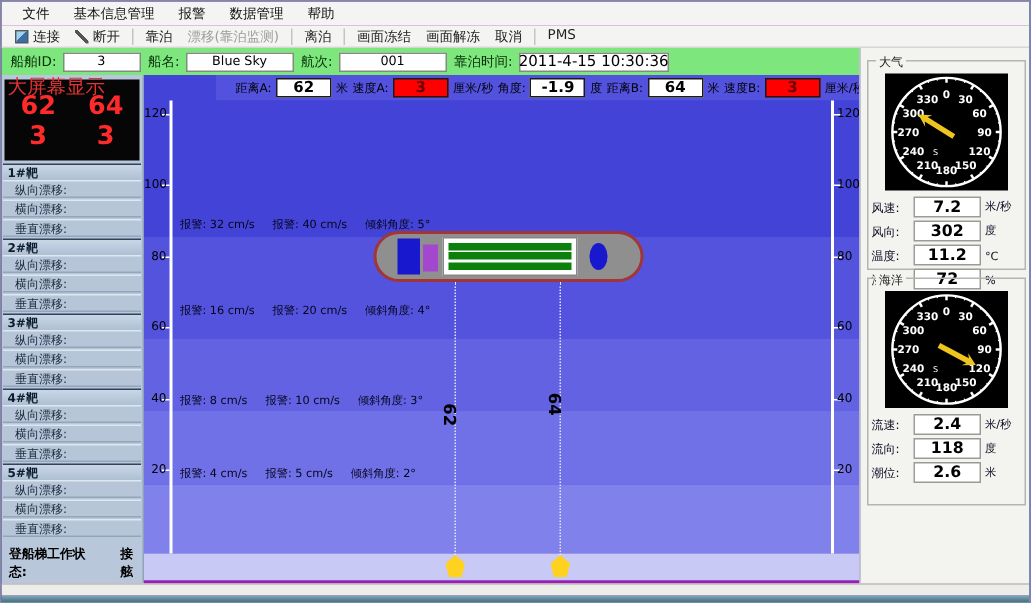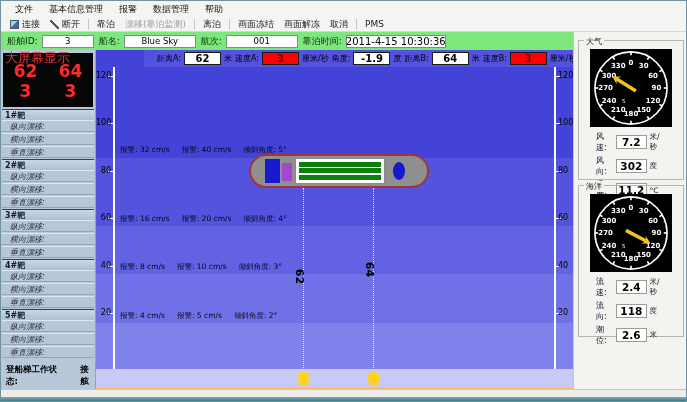--- a/index.html
+++ b/index.html
@@ -1,17 +1,17 @@
 <!DOCTYPE html>
 <html><head>
 <meta charset="utf-8">
 <style>
   * { box-sizing: border-box; margin: 0; padding: 0; }
   body { margin:0; background:#cfd6db; font-family:"DejaVu Sans","Liberation Sans",sans-serif; }
-  .window { position:relative; width:687px; height:402px; background:#fdba74; overflow:hidden; border:1px solid #6f929e; }
+  .window { position:relative; width:687px; height:402px; background:#a21caf; overflow:hidden; border:1px solid #6f929e; }
 
   
   .menubar { position:absolute; left:0; top:0; right:0; height:16px; background:#f4f4f2; display:flex; align-items:center; font-size:9px; color:#111; padding-left:6px; }
   .menu-item { padding:0 8px; cursor:default; }
   .toolbar { position:absolute; left:0; top:16px; right:0; height:15px; background:#f4f4f2; border-bottom:1px solid #d7d7d2; display:flex; align-items:center; font-size:9px; color:#222; padding-left:4px; }
   .tbtn { display:flex; align-items:center; gap:3px; padding:0 5px; height:13px; }
   .tbtn.disabled { color:#9d9d9d; }
   .tsep { width:1px; height:11px; background:#c4c4c0; margin:0 3px; }
   .icon-connect { width:9px; height:9px; background:linear-gradient(135deg,#9fd2ef 45%,#3a6ea5 45%); border:1px solid #4a5a6a; }
   .icon-disconnect { width:9px; height:9px; background:linear-gradient(45deg,transparent 42%,#555 42%,#555 58%,transparent 58%); }
@@ -20,21 +20,21 @@
   .greenbar { position:absolute; left:0; top:31px; width:572px; height:18px; background:#7de67d; display:flex; align-items:center; font-size:9px; color:#073007; gap:5px; padding-left:6px; }
   .gfield { display:flex; align-items:center; gap:4px; white-space:nowrap; }
   .gval { background:#fff; border:1px solid #7f8f7f; height:13px; display:flex; align-items:center; justify-content:center; font-size:8.5px; color:#000; }
 
   
   .sidebar { position:absolute; left:0; top:49px; width:95px; height:339px; background:#b9c7da; border-right:1px solid #8fa3bb; padding:2px 1px 0 1px; }
   .display { background:#060606; margin:1px 1px 2px 1px; height:54px; color:#f22; }
   .display-title { font-size:13px; color:#e23333; padding:1px 0 0 2px; line-height:8px;font-family:Liberation Serif, serif; }
   .display-nums { display:flex; justify-content:space-around; font-size:17px; font-weight:bold; line-height:1.15; color:#ff2a2a; }
   .group-hd { font-size:8px; font-weight:bold; color:#0d1d30; background:linear-gradient(#c9d6e6,#aebfd4); border-top:1px solid #31425a; height:11px; display:flex; align-items:center; padding-left:3px; }
-  .srow { height:12px; background:#b7c5d9; border-top:1px solid #dfe8f2; border-bottom:1px solid #93a5bc; display:flex; align-items:center; padding-left:8px; font-size:8px; color:#1a2a3c; margin-bottom:1px;font-style:italic; }
+  .srow { height:12px; background:#b7c5d9; border-top:1px solid #dfe8f2; border-bottom:1px solid #93a5bc; display:flex; align-items:center; padding-left:8px; font-size:8px; color:#1a2a3c; margin-bottom:1px; }
   .gangway { font-size:8.5px; font-weight:bold; color:#000; display:flex; gap:23px; padding:5px 0 0 4px; }
 
   
   .chart { position:absolute; left:95px; top:49px; width:477px; height:337px; background:#4343d7; overflow:hidden; }
   .mrow { position:absolute; left:0; top:0; width:477px; height:17px; background:#5252de; display:flex; align-items:center; font-size:8px; color:#000; gap:3px; padding-left:13px; white-space:nowrap;margin-left:48px; }
   .mval { background:#fff; border:1px solid #1a1a1a; height:13px; width:37px; display:flex; align-items:center; justify-content:center; font-weight:bold; font-size:10px; color:#000; }
   .mval.alarm { background:#ff0000; color:#6d0000; }
   .plot { position:absolute; left:0; top:17px; width:477px; height:320px; }
   .band { position:absolute; left:0; width:477px; }
   .band1 { top:0;    height:91px; background:#4343d7; }
@@ -59,21 +59,21 @@
   .dline { position:absolute; top:121px; height:182px; border-left:1px dotted #e2e2f4; }
   .dlabel { position:absolute; font-size:11px; font-weight:bold; color:#000; transform:rotate(90deg); }
   .marker { position:absolute; top:303px; width:13px; height:15px; background:#ffd21f; clip-path:polygon(50% 0,100% 38%,82% 100%,18% 100%,0 38%); }
 
   
   .rightpanel { position:absolute; left:572px; top:31px; width:115px; height:357px; background:#f3f3f0; border-left:1px solid #c2c7cc; padding:3px 4px 0 4px; }
   .gbox { position:relative; border:1px solid #b4b4b0; margin-top:5px; padding:6px 2px 2px 2px; }
   .gbox-title { position:absolute; top:-5px; left:5px; background:#f3f3f0; font-size:8px; color:#222; padding:0 2px; }
   .gauge { width:82px; height:78px; background:#000; margin:2px auto 4px auto; }
   .gauge svg { width:100%; height:100%; display:block; }
-  .prow { display:flex; align-items:center; gap:3px; font-size:8px; color:#0a0a20; margin:2px 15px; }
+  .prow { display:flex; align-items:center; gap:3px; font-size:8px; color:#0a0a20; margin:2px 0; }
   .plab { width:27px; }
   .pval { width:47px; height:14px; background:#fff; border:1px solid #9a9a96; display:flex; align-items:center; justify-content:center; font-size:10.5px; font-weight:bold; color:#000; }
   .punit { width:26px; font-size:7.5px; }
 
   .statusbar { position:absolute; left:0; top:388px; width:687px; height:8px; background:#ededea; border-top:1px solid #c8c8c2; }
   .bottomstrip { position:absolute; left:0; top:396px; width:687px; height:6px; background:linear-gradient(#84abb6,#1c5f6e); }
 </style>
 </head>
 <body>
 
@@ -234,21 +234,21 @@
       <div class="band band3"></div>
       <div class="band band4"></div>
       <div class="band band5"></div>
       <div class="band dock"></div>
 
       <div class="blabel" style="top:78px">
         <span>报警: 32 cm/s</span>
         <span>报警: 40 cm/s</span>
         <span>倾斜角度: 5°</span>
       </div>
-      <div class="blabel" style="top:147px">
+      <div class="blabel" style="top:135px">
         <span>报警: 16 cm/s</span>
         <span>报警: 20 cm/s</span>
         <span>倾斜角度: 4°</span>
       </div>
       <div class="blabel" style="top:195px">
         <span>报警: 8 cm/s</span>
         <span>报警: 10 cm/s</span>
         <span>倾斜角度: 3°</span>
       </div>
       <div class="blabel" style="top:244px">

